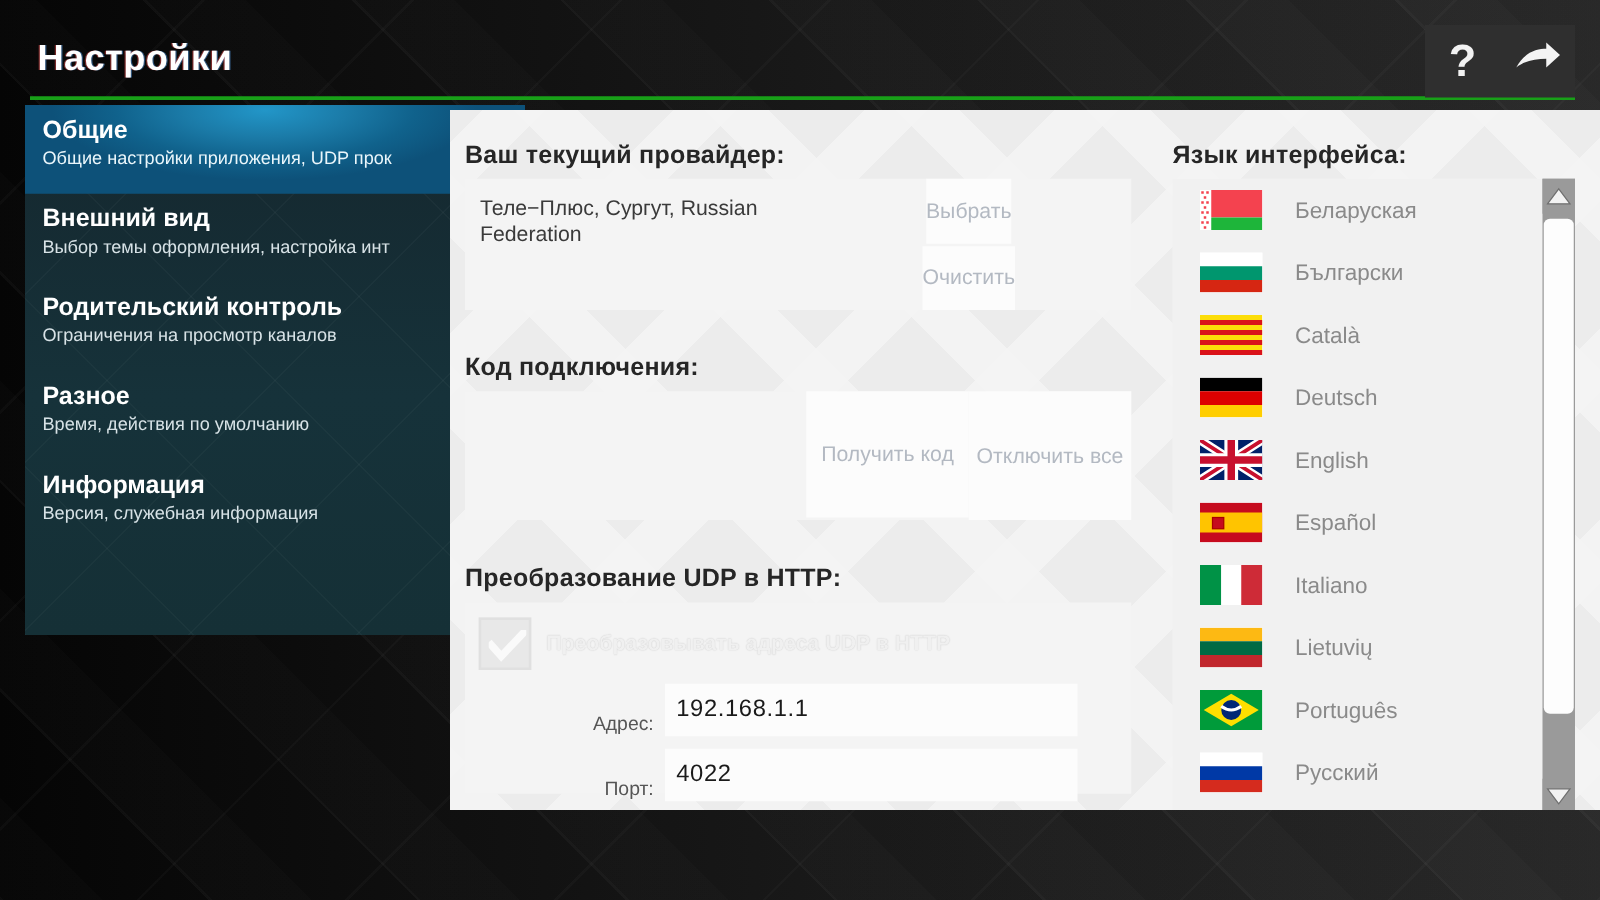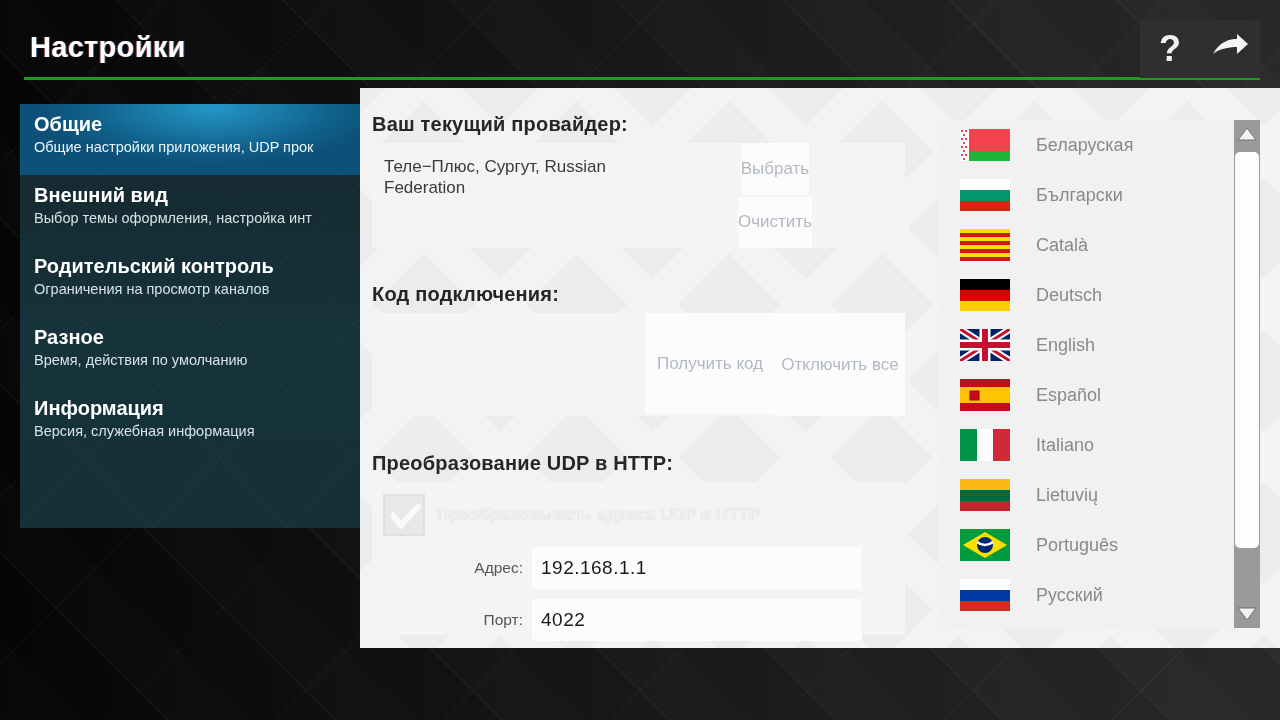--- a/index.html
+++ b/index.html
@@ -42,21 +42,21 @@
     display: flex; align-items: center; justify-content: space-around;
   }
   .hdr-btn {
     width: 52px; height: 52px; display: flex; align-items: center; justify-content: center;
     color: #f2f2f2;
   }
   #help-glyph { font-size: 36px; font-weight: bold; line-height: 1; }
 
   
   #sidebar {
-    position: absolute; left: 20px; top: 104px; width: 400px; height: 424px;
+    position: absolute; left: 20px; top: 84px; width: 400px; height: 424px;
     background: linear-gradient(to bottom, #15272e 0%, #16323a 55%, #153036 100%);
     overflow: hidden;
   }
   #sidebar::before {
     content: ""; position: absolute; inset: 0;
     background-image:
       repeating-linear-gradient(45deg, rgba(255,255,255,0.028) 0 1px, transparent 1px 95px),
       repeating-linear-gradient(-45deg, rgba(255,255,255,0.028) 0 1px, transparent 1px 95px);
     pointer-events: none;
   }
@@ -135,21 +135,21 @@
   #udp-check-row { display: flex; align-items: center; padding-left: 11px; height: 44px; }
   #udp-checkbox {
     width: 42px; height: 42px; background: #e8e8e8;
     border: 2px solid #e0e0e0; position: relative; flex: 0 0 auto;
   }
   #udp-checkbox svg { position: absolute; left: 6px; top: 8px; }
   #udp-check-label {
     margin-left: 12px; font-size: 17px; color: #f0f0f0; font-weight: bold;
     text-shadow: 0 0 1px rgba(190,190,190,.9);
   }
-  .field-row { display: flex; align-items: center; margin-top: 10px; }
+  .field-row { display: flex; align-items: flex-end; margin-top: 10px; }
   .field-label {
     width: 160px; text-align: right; padding-right: 9px;
     font-size: 15.5px; color: #555555;
   }
   .field-input {
     width: 330px; height: 42px; background: #fcfcfc;
     display: flex; align-items: center; padding-left: 9px;
     font-size: 19px; color: #1a1a1a; letter-spacing: .5px;
   }
 
@@ -274,20 +274,21 @@
             <div class="field-label">Порт:</div>
             <div class="field-input">4022</div>
           </div>
         </div>
       </div>
 
     </div>
 
     <div class="col-right">
       <div id="lang-section">
+        <div class="section-head">Язык интерфейса:</div>
         <div id="lang-list-wrap">
           <div id="lang-list">
               <div class="lang-row">
                 <span class="flag"><svg width="50" height="32" viewBox="0 0 50 32" aria-hidden="true">
                     <rect width="50" height="22" fill="#f4424f"></rect>
                     <rect y="22" width="50" height="10" fill="#1eb53a"></rect>
                     <rect width="9" height="32" fill="#fff"></rect>
                     <g fill="#f4424f">
                       <rect x="1" y="1" width="2" height="2"></rect>
                       <rect x="5" y="1" width="2" height="2"></rect>

